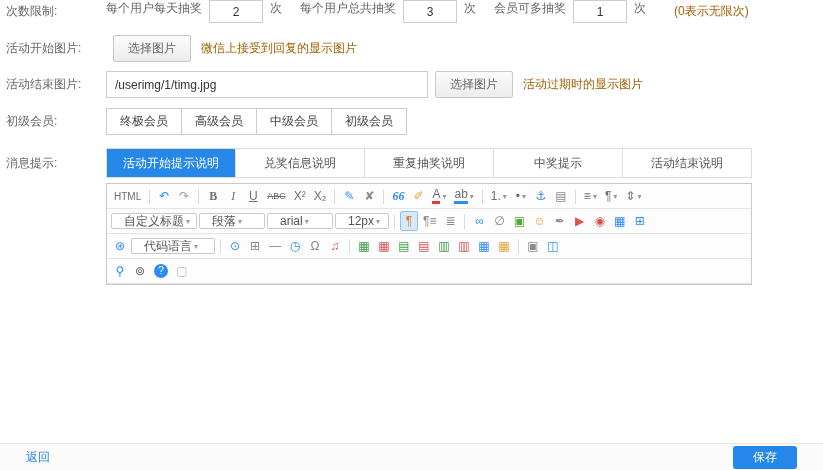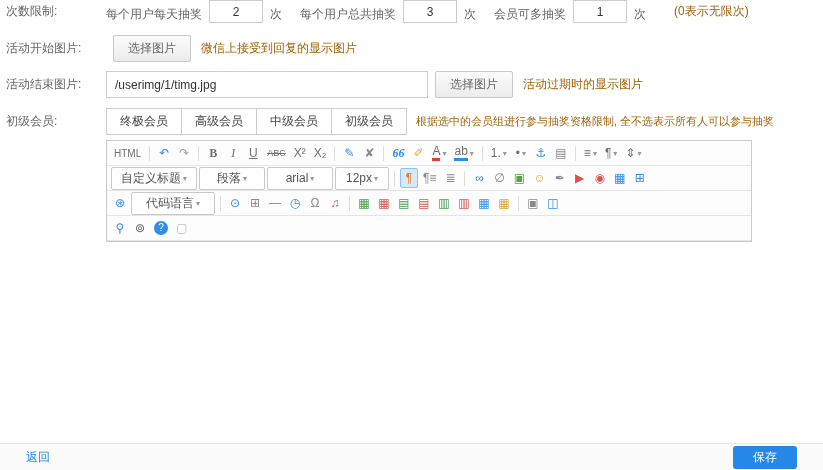--- a/index.html
+++ b/index.html
@@ -9,42 +9,42 @@
 
   .frow{display:flex;align-items:center;padding-left:6px}
   .frow-limits{}
   .frow-start{margin-top:12px}
   .frow-end{margin-top:9px}
   .frow-perm{margin-top:10px}
   .frow-tabs{margin-top:13px}
   .flabel{width:100px;flex:none;color:#666}
   .fbody{display:flex;align-items:center}
 
-  .limit-group{display:flex;align-items:flex-end;margin-right:18px}
+  .limit-group{display:flex;align-items:flex-start;margin-right:18px}
   .ftext{color:#666;margin-right:7px}
   .ftext.suffix{margin-right:0}
   .num-input{width:54px;height:23px;border:1px solid #ccc;text-align:center;font-size:12px;color:#333;margin-right:7px;background:#fff}
   .url-input{width:322px;height:27px;border:1px solid #ccc;padding:0 8px;font-size:12px;color:#333;background:#fff}
   .pick-btn{height:27px;padding:0 14px;margin-left:7px;background:linear-gradient(#fbfbfb,#ececec);border:1px solid #c9c9c9;border-radius:2px;color:#666;font-size:12px;cursor:pointer}
   .hint{color:#a16207;margin-left:10px;white-space:nowrap}
   .perm-hint{font-size:11px}
 
   .perm-group{display:flex;align-items:center}
   .perm-btn{height:27px;padding:0 13px;background:#fff;border:1px solid #ccc;color:#444;font-size:12px;margin-right:-1px;cursor:pointer}
 
   .tabs{display:flex;width:646px;height:30px;border:1px solid #ddd;background:#fff}
   .tab{flex:1;display:flex;align-items:center;justify-content:center;border-right:1px solid #ddd;color:#555;cursor:pointer;white-space:nowrap}
   .tab:last-child{border-right:none}
   .tab.active{background:var(--accent);color:#fff}
 
   .editor{margin:5px 0 0 106px;width:646px;border:1px solid #c9c9c9;background:#fff}
   .tb-row{display:flex;align-items:center;height:25px;padding:0 3px;background:#fdfdfd;border-bottom:1px solid #e5e5e5;overflow:hidden}
   .tb-item{display:inline-flex;align-items:center;justify-content:center;min-width:18px;height:20px;margin:0 1px;padding:0 2px;border:1px solid transparent;border-radius:2px;color:#6f6f6f;font-size:12px;cursor:pointer;white-space:nowrap}
   .tb-item .caret{display:none;font-size:8px;color:#999;margin-left:2px}
-  .k-dd{border-color:#c9c9c9;background:#fff;justify-content:center;color:#555;padding:0 0;height:23px}
+  .k-dd{border-color:#c9c9c9;background:#fff;justify-content:flex-start;color:#555;padding:0 12px;height:16px}
   .k-dd .caret,.k-icondd .caret{display:inline}
   .k-sep{min-width:1px;width:1px;height:15px;padding:0;margin:0 4px;background:#dcdcdc;border:none;cursor:default}
   .g-html{font-size:10px;font-weight:400}
   .g-bold{font-weight:700;font-family:"Liberation Serif",serif}
   .g-italic{font-style:italic;font-family:"Liberation Serif",serif}
   .g-underline{text-decoration:underline}
   .g-strike{font-size:9px;text-decoration:line-through}
   .g-quote{font-family:"Liberation Serif",serif;font-weight:700;font-style:italic}
   .g-fontcolor .g{line-height:1.1;border-bottom:3px solid #e23b3b}
   .g-backcolor .g{line-height:1.1;border-bottom:3px solid #2d8cf0}
@@ -103,24 +103,44 @@
   <div class="frow frow-perm">
     <div class="flabel">初级会员:</div>
     <div class="fbody">
       <span class="perm-group">
 
       <button class="perm-btn"><span>终极会员</span></button>
           <button class="perm-btn"><span>高级会员</span></button>
           <button class="perm-btn"><span>中级会员</span></button>
           <button class="perm-btn"><span>初级会员</span></button>
         </span>
-      <span class="hint perm-hint">根据选中的会员组进行参与抽奖资格限制, 全不选表示所有人可以参与抽奖</span>
     </div>
   </div>
 
+  <div class="frow frow-tabs">
+    <div class="flabel">消息提示:</div>
+    <div class="tabs">
+
+    <div class="tab active">
+          <span>活动开始提示说明</span>
+        </div>
+        <div class="tab">
+          <span>兑奖信息说明</span>
+        </div>
+        <div class="tab">
+          <span>重复抽奖说明</span>
+        </div>
+        <div class="tab">
+          <span>中奖提示</span>
+        </div>
+        <div class="tab">
+          <span>活动结束说明</span>
+        </div>
+      </div>
+  </div>
 
   <div class="editor">
     <div class="tb-row">
 
     <span class="tb-item g-html">
           <span class="g">HTML</span>
         </span>
         <span class="tb-item k-sep"></span>
         <span class="tb-item" style="color: rgb(45, 140, 240);">
           <span class="g">↶</span>

